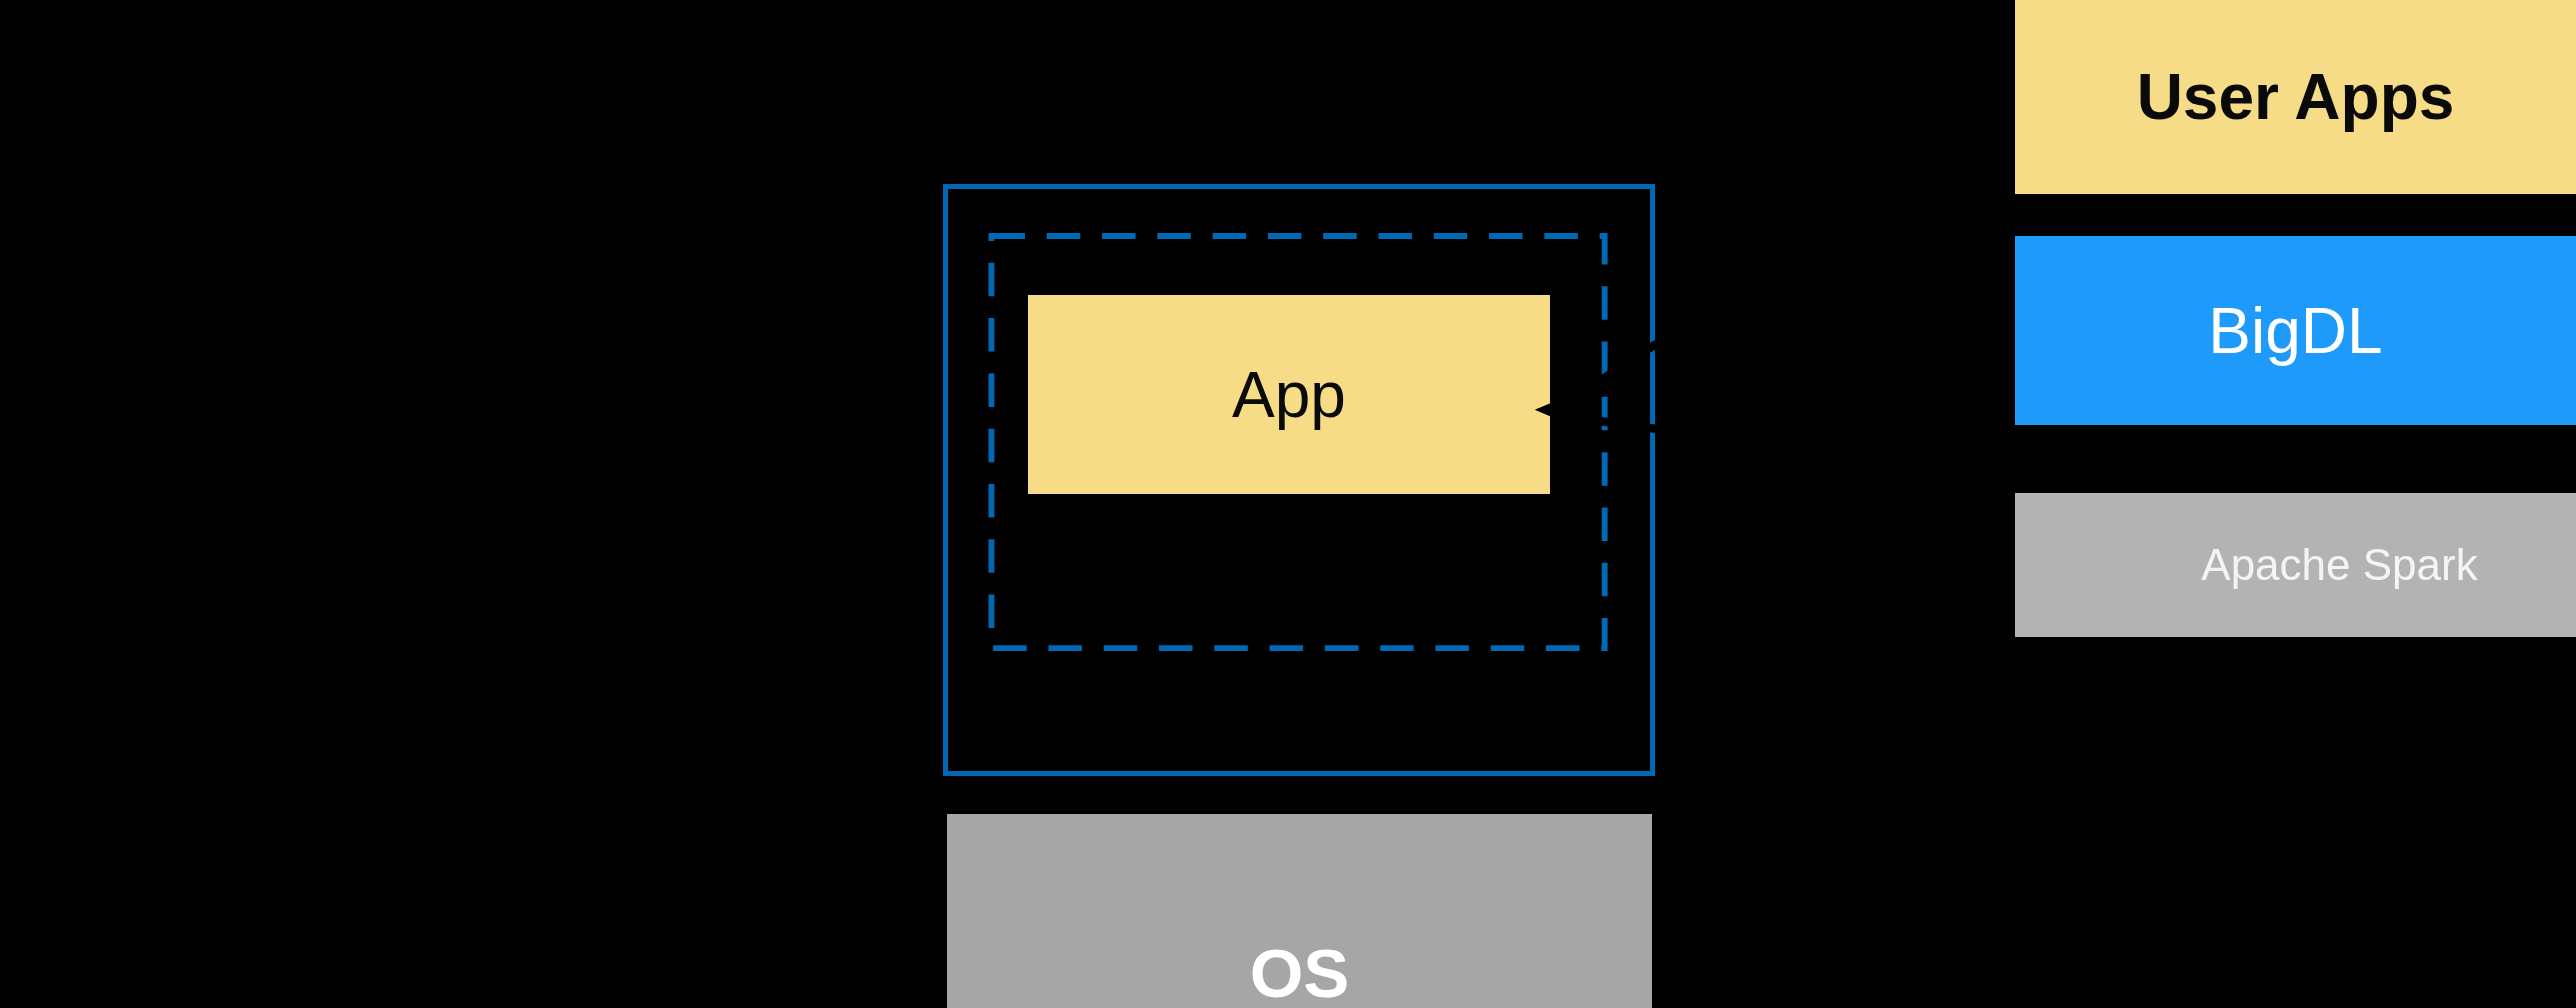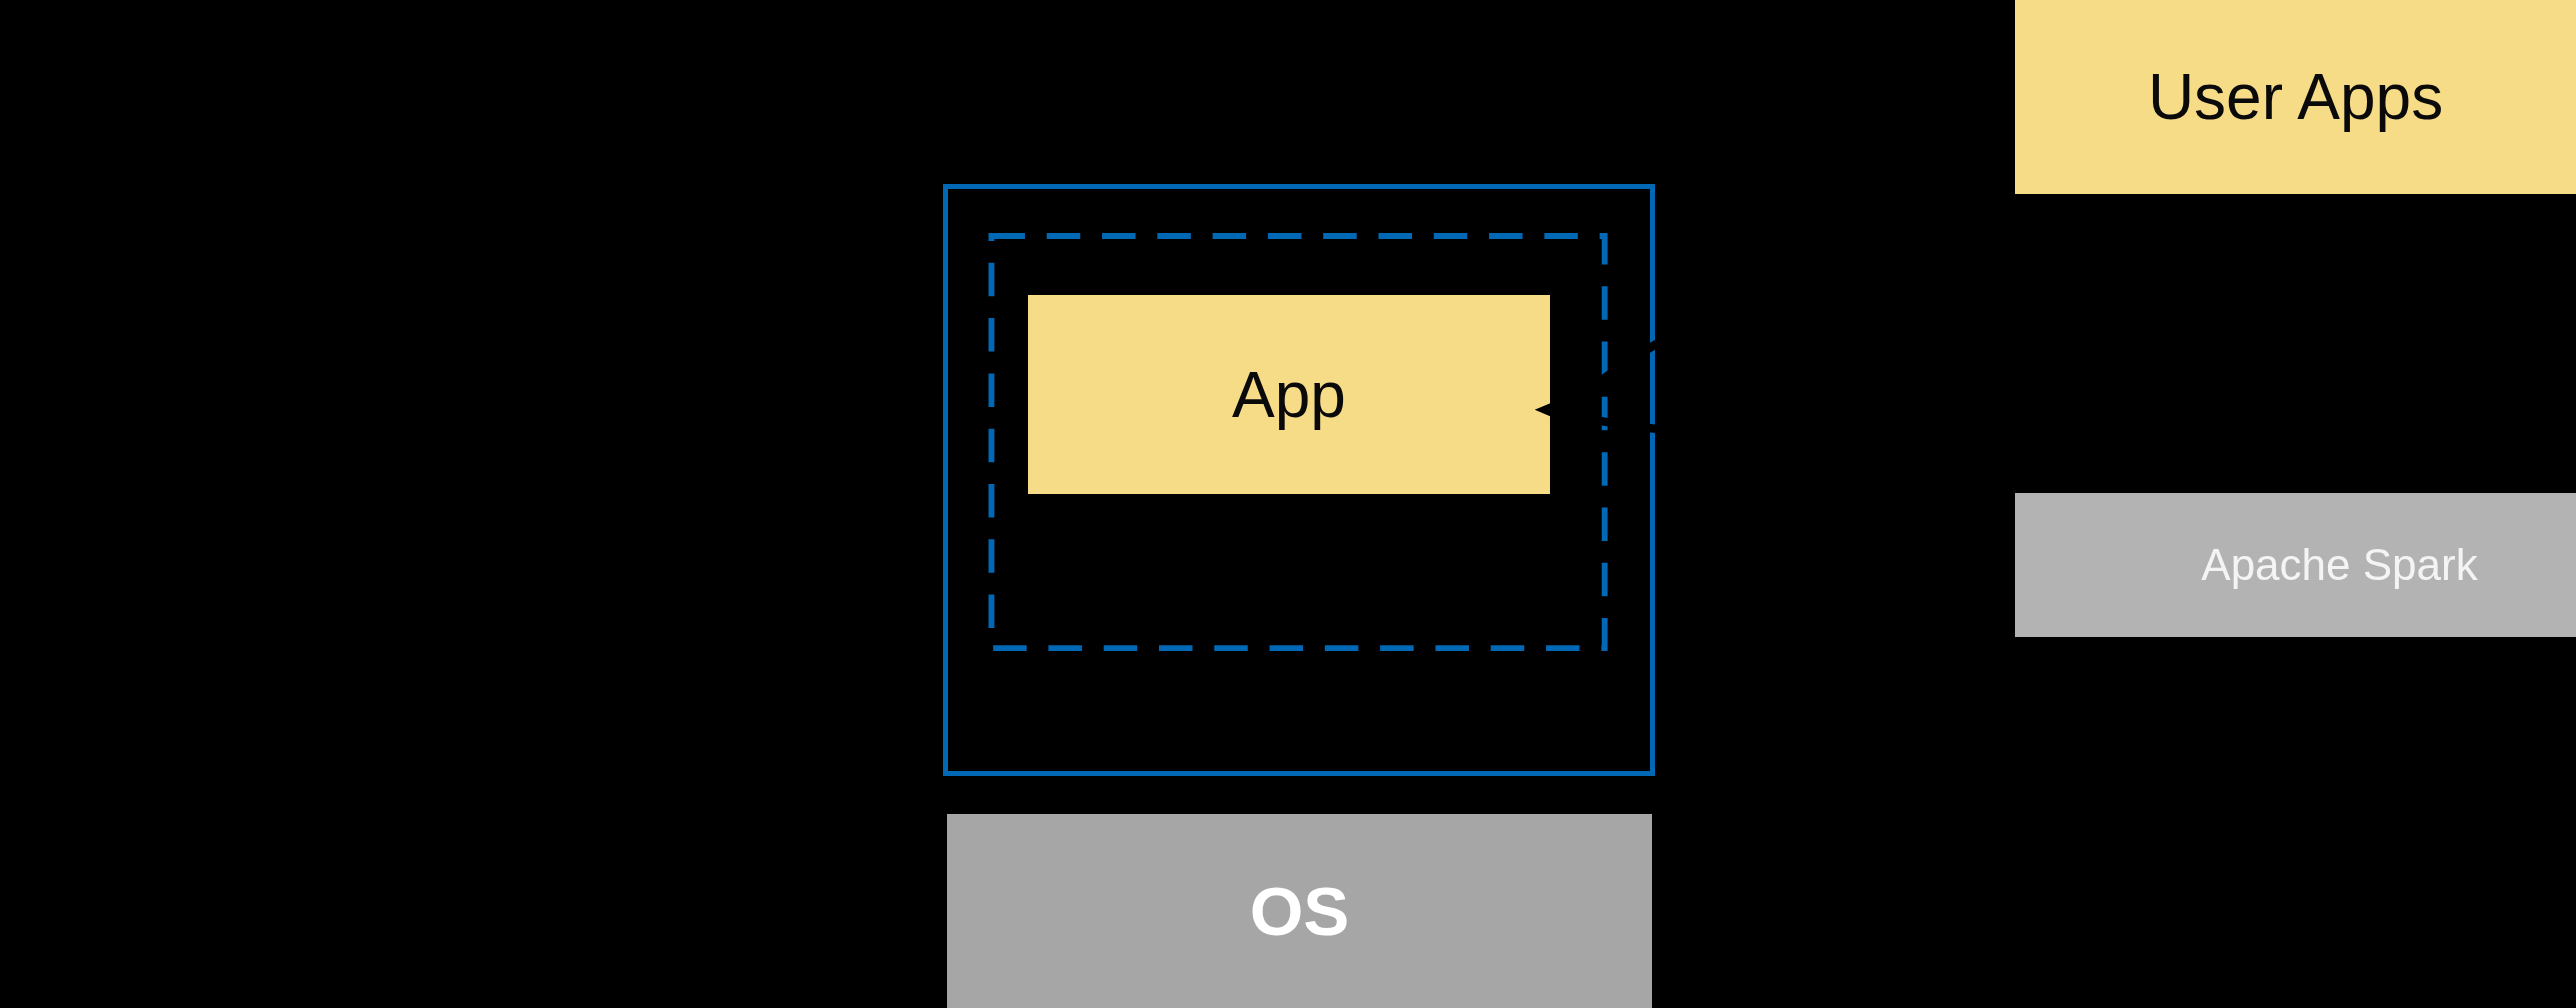--- a/index.html
+++ b/index.html
@@ -34,26 +34,26 @@
 
   .app-box   { left: 1028px; top: 295px; width: 522px; height: 199px;
                background: var(--c-soft-yellow); color: var(--c-label-black);
                font-size: 64px; z-index: 4; }
   .libos-box { left: 1036px; top: 560px; width: 526px; height: 173px;
                background: var(--c-intel-blue); color: var(--c-label-white);
                font-size: 65px; z-index: 4; }
 
   .os-box    { left: 947px; top: 814px; width: 705px; height: 194px;
                background: var(--c-os-gray); color: var(--c-label-white);
-               font-size: 69px; font-weight: bold; z-index: 2; }
+               font-size: 69px; font-weight: bold; z-index: 2; align-items: flex-end; }
 
   
   .userapps-box { left: 2015px; top: 0px;   width: 561px; height: 194px;
                background: var(--c-soft-yellow); color: var(--c-label-black);
-               font-size: 64px; z-index: 2; }
+               font-size: 64px; z-index: 2; font-weight: bold; }
   .bigdl-box { left: 2015px; top: 236px; width: 561px; height: 189px;
                background: var(--c-bright-blue); color: var(--c-label-white);
                font-size: 64px; z-index: 2; }
   .spark-box { left: 2015px; top: 493px; width: 561px; height: 144px;
                background: var(--c-spark-gray); color: var(--c-spark-text);
                font-size: 44px; z-index: 2; padding-left: 44px; }
 
   
   .arrow-layer { position: absolute; left: 0; top: 0; z-index: 6; pointer-events: none; }
 </style>
@@ -74,20 +74,23 @@
   </div>
 
 
   <div class="box os-box">
     <span>OS</span>
   </div>
 
   <div class="box userapps-box">
     <span>User Apps</span>
   </div>
+  <div class="box bigdl-box">
+    <span>BigDL</span>
+  </div>
   <div class="box spark-box">
     <span>Apache Spark</span>
   </div>
 
   <svg class="arrow-layer" width="2576" height="1009" viewBox="0 0 3075 1204">
 
     <circle cx="628" cy="629" r="8" fill="var(--c-connector-black)"></circle>
 
     <path d="M 628 629 L 1120 629" stroke="var(--c-connector-black)" stroke-width="6" fill="none"></path>
 

